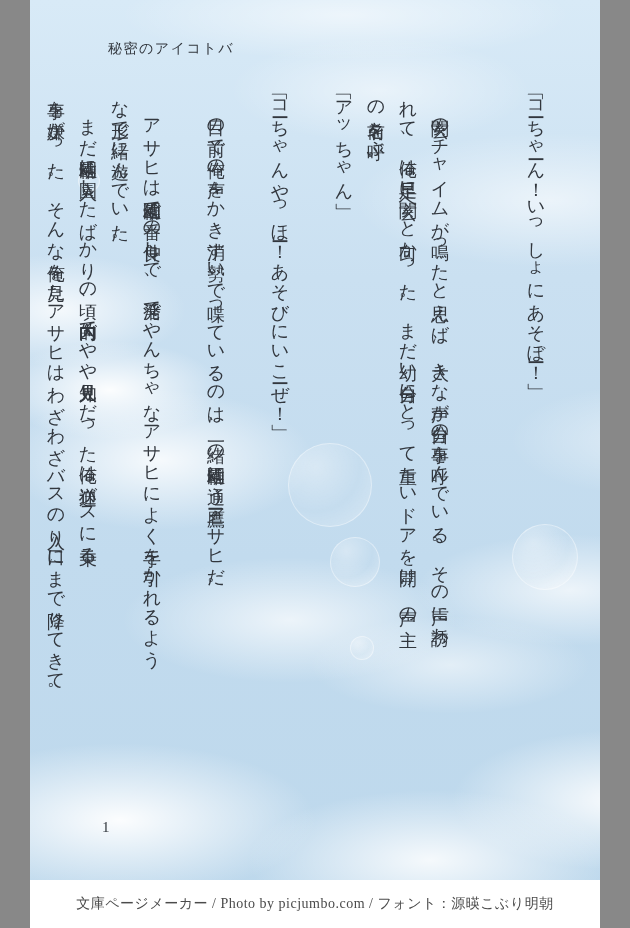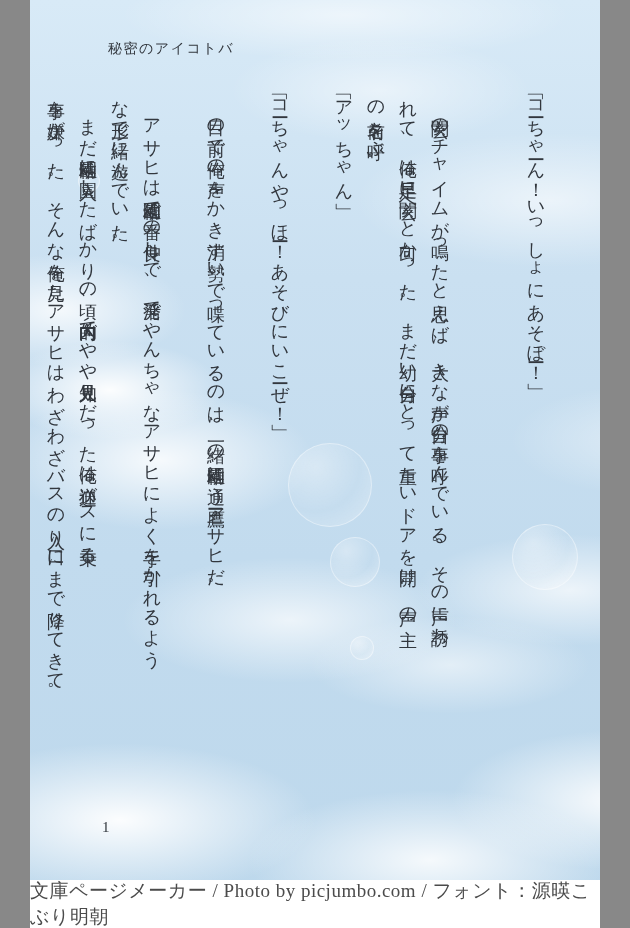--- a/index.html
+++ b/index.html
@@ -96,21 +96,21 @@
   }
 
   .footer {
     position: absolute;
     left: 0; right: 0; bottom: 0;
     height: 48px;
     background: var(--footer-bg);
     display: flex;
     align-items: center;
     justify-content: center;
-    font-size: 19px;
+    font-size: 14px;
     letter-spacing: 0.5px;
     color: var(--footer-text-color);
   }
 </style>
 </head>
 <body>
 
 <div class="page">
 
   <div class="sky">

